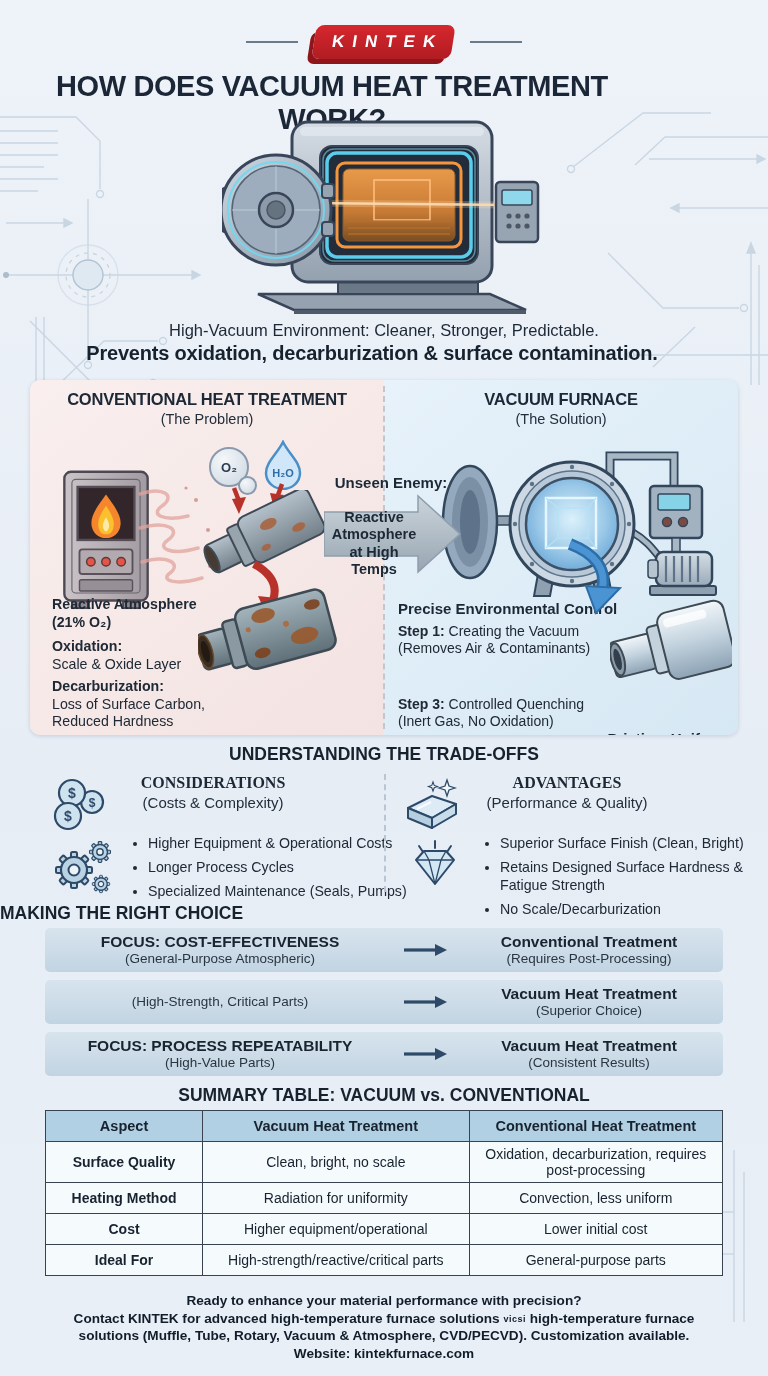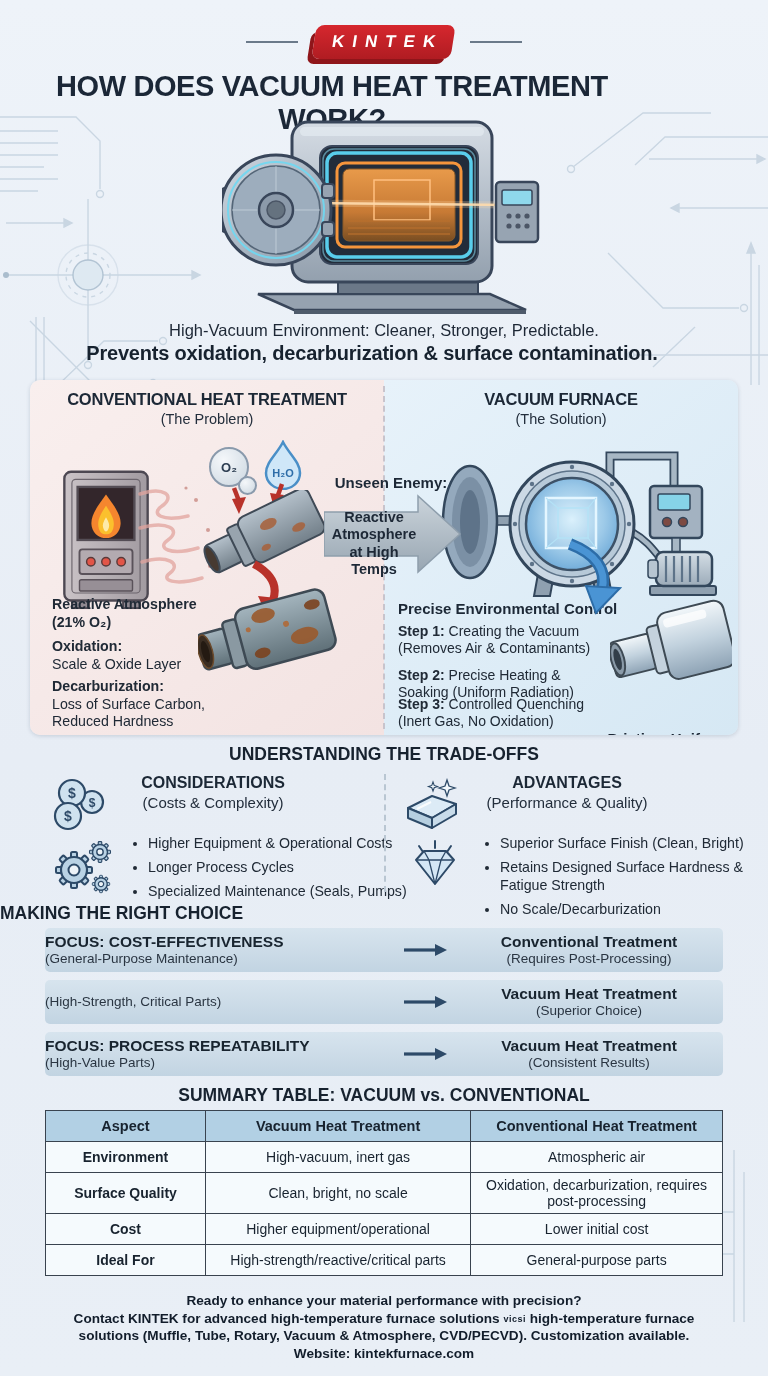--- a/index.html
+++ b/index.html
@@ -45,30 +45,30 @@
   .env-title{position:absolute;left:14px;top:220px;font-size:15px;font-weight:800;white-space:nowrap;color:#1c2836;}
   .step{position:absolute;left:14px;width:232px;font-size:14px;line-height:1.2;color:#202a36;}
   .step .b{font-weight:800;}
 
   
   .to-title{position:absolute;top:744px;left:0;width:768px;text-align:center;font-size:17.5px;font-weight:800;color:#17222f;}
   .to-half{position:absolute;top:770px;width:354px;height:130px;}
   .to-left{left:30px;}
   .to-right{left:384px;}
   .to-divider{position:absolute;left:384px;top:774px;height:118px;border-left:2px dashed #b9c6d2;}
-  .to-heading{position:absolute;left:48px;top:4px;width:270px;text-align:center;font-size:16px;font-weight:800;color:#1c2836;}
+  .to-heading{position:absolute;left:48px;top:4px;width:270px;text-align:center;font-size:16px;font-weight:800;color:#1c2836;font-family:Liberation Serif, serif;}
   .to-subheading{position:absolute;left:48px;top:24px;width:270px;text-align:center;font-size:15px;color:#232e3c;}
   .to-list{position:absolute;left:86px;top:48px;width:262px;margin:16px;padding:0 0 0 16px;font-size:14.2px;line-height:1.27;color:#202a36;}
   .to-list li{margin-bottom:6px;}
 
   
   .choice-title{position:absolute;top:903px;left:0;width:768px;font-size:17.5px;font-weight:800;color:#17222f;}
   .choice-rows{position:absolute;top:928px;left:45px;width:678px;display:flex;flex-direction:column;gap:8px;}
   .choice-row{height:44px;background:linear-gradient(180deg,#d7e4ee,#c2d4e2);border-radius:5px;display:flex;align-items:center;}
-  .choice-focus{width:350px;}
+  .choice-focus{width:350px;text-align:center;}
   .choice-arrow{width:60px;display:flex;justify-content:center;}
   .choice-result{flex:1;text-align:center;}
   .choice-main{font-size:15.5px;font-weight:800;line-height:1.15;color:#18242f;}
   .choice-sub{font-size:13.5px;line-height:1.15;color:#2a3542;}
 
   
   .summary-title{position:absolute;top:1085px;left:0;width:768px;text-align:center;font-size:17.5px;font-weight:800;color:#17222f;}
   table.summary{position:absolute;top:1110px;left:45px;width:678px;border-collapse:collapse;font-size:14px;color:#18232f;}
   table.summary th,table.summary td{border:1.5px solid #39434f;text-align:center;padding:4px 6px;line-height:1.15;}
   table.summary th{background:#b2d0e4;font-size:14.5px;font-weight:800;height:22px;}
@@ -377,25 +377,20 @@
         <path d="M232,120 V146 M240,120 V146 M248,120 V146 M256,120 V146 M264,120 V146" stroke="#5d7389" stroke-width="2.2"></path>
         <rect x="214" y="124" width="10" height="18" rx="3" fill="#b7c5d1" stroke="#33475c" stroke-width="1.5"></rect>
       </svg>
 
       <div class="env-title">Precise Environmental Control</div>
       <div class="step" style="top:243px;">
         <span class="b">Step 1:</span>
         <span>Creating the Vacuum</span><br>
         <span>(Removes Air &amp; Contaminants)</span>
       </div>
-      <div class="step" style="top:287px;">
-        <span class="b">Step 2:</span>
-        <span>Precise Heating &amp;</span><br>
-        <span>Soaking (Uniform Radiation)</span>
-      </div>
       <div class="step" style="top:316px;">
         <span class="b">Step 3:</span>
         <span>Controlled Quenching</span><br>
         <span>(Inert Gas, No Oxidation)</span>
       </div>
 
       <svg class="abs" style="left:178px;top:158px;" width="62" height="78" viewBox="0 0 62 78">
         <path d="M8,6 C34,16 45,32 40,52" fill="none" stroke="#2d6da8" stroke-width="12"></path>
         <path d="M8,6 C34,16 45,32 40,52" fill="none" stroke="#4a94d4" stroke-width="7"></path>
         <polygon points="24,48 58,50 34,75" fill="#4a94d4" stroke="#2d6da8" stroke-width="2"></polygon>
@@ -517,21 +512,21 @@
       <li>No Scale/Decarburization</li>
     </ul>
   </div>
   <div class="to-divider"></div>
 
   <div class="choice-title">MAKING THE RIGHT CHOICE</div>
   <div class="choice-rows">
     <div class="choice-row">
       <div class="choice-focus">
         <div class="choice-main">FOCUS: COST-EFFECTIVENESS</div>
-        <div class="choice-sub">(General-Purpose Maintenance)</div>
+        <div class="choice-sub">(General-Purpose Atmospheric)</div>
       </div>
       <div class="choice-arrow">
         <svg width="46" height="16" viewBox="0 0 46 16">
           <line x1="2" y1="8" x2="34" y2="8" stroke="#2d4a68" stroke-width="3.2"></line>
           <polygon points="33,2 45,8 33,14" fill="#2d4a68"></polygon>
         </svg>
       </div>
       <div class="choice-result">
         <div class="choice-main">Conventional Treatment</div>
         <div class="choice-sub">(Requires Post-Processing)</div>
@@ -574,28 +569,28 @@
   <table class="summary">
     <thead>
       <tr>
         <th class="colw1">Aspect</th>
         <th class="colw2">Vacuum Heat Treatment</th>
         <th class="colw3">Conventional Heat Treatment</th>
       </tr>
     </thead>
     <tbody>
       <tr>
-        <td class="aspect">Environment</td>
-        <td>High-vacuum, inert gas</td>
-        <td>Atmospheric air</td>
-      </tr>
-      <tr>
         <td class="aspect">Surface Quality</td>
         <td>Clean, bright, no scale</td>
         <td>Oxidation, decarburization, requires post-processing</td>
+      </tr>
+      <tr>
+        <td class="aspect">Heating Method</td>
+        <td>Radiation for uniformity</td>
+        <td>Convection, less uniform</td>
       </tr>
       <tr>
         <td class="aspect">Cost</td>
         <td>Higher equipment/operational</td>
         <td>Lower initial cost</td>
       </tr>
       <tr>
         <td class="aspect">Ideal For</td>
         <td>High-strength/reactive/critical parts</td>
         <td>General-purpose parts</td>

